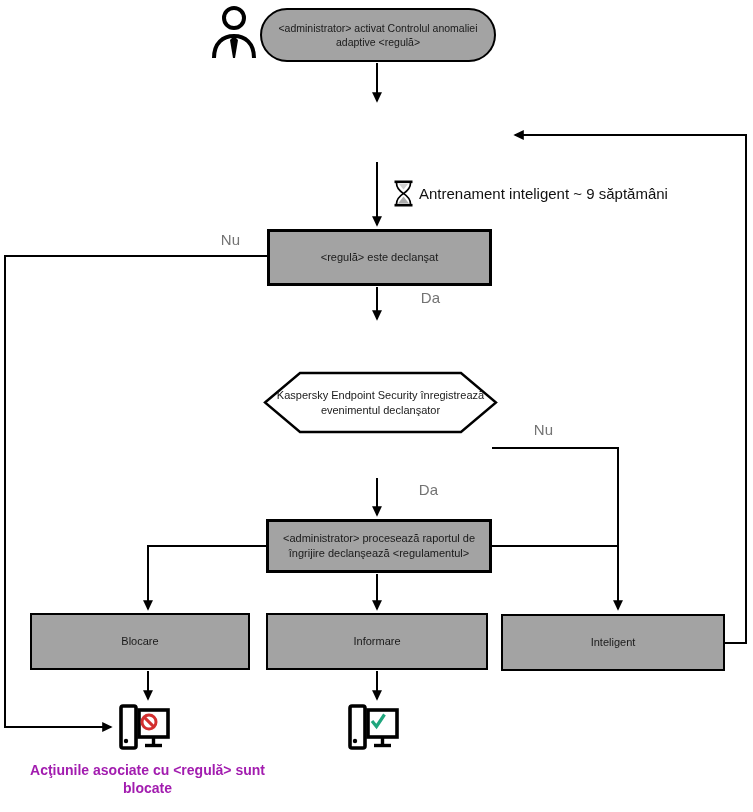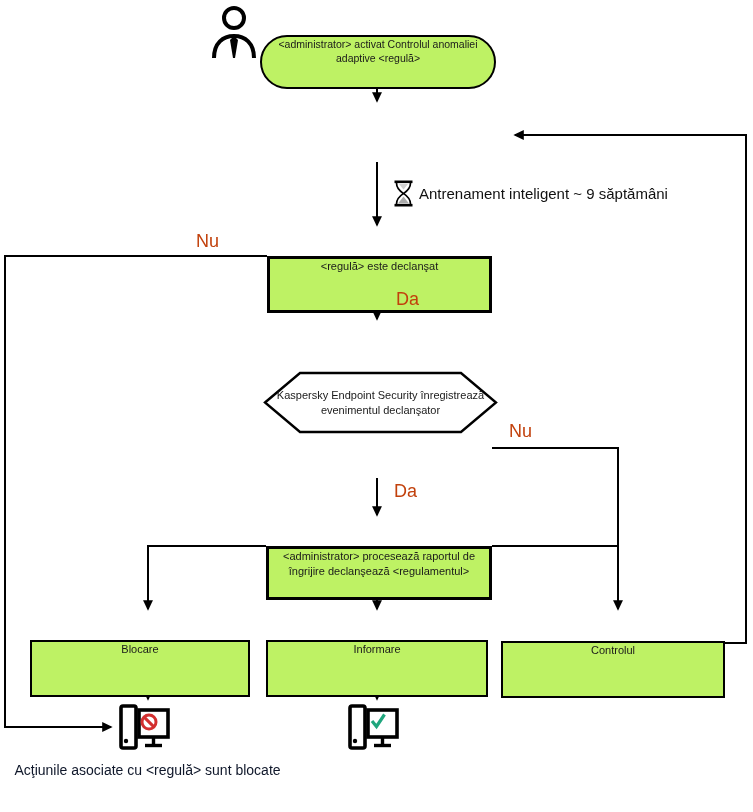--- a/index.html
+++ b/index.html
@@ -1,33 +1,33 @@
 <!DOCTYPE html>
 <html><head>
 <meta charset="utf-8">
 <style>
   html,body{margin:0;padding:0;background:#fff;}
   body{width:753px;height:812px;position:relative;overflow:hidden;
        font-family:"Liberation Sans", sans-serif;color:#111;}
   .canvas{position:absolute;inset:0;width:753px;height:812px;}
   .connectors{position:absolute;left:0;top:0;z-index:1;}
-  .node{position:absolute;box-sizing:border-box;background:#bef264;
-        display:flex;justify-content:center;text-align:center;
-        font-size:11px;line-height:1.35;z-index:2;color:#1a1a1a;margin-top:27px;}
+  .node{position:absolute;box-sizing:border-box;background:#a3a3a3;
+        display:flex;align-items:center;justify-content:center;text-align:center;
+        font-size:11px;line-height:1.35;z-index:2;color:#1a1a1a;}
   .rect{border:3px solid #000;}
   .rect-thin{border:2px solid #000;}
   .stadium{border:2px solid #000;border-radius:27px;font-size:10.5px;}
   .hexwrap{position:absolute;z-index:2;}
   .hexwrap svg{position:absolute;left:0;top:0;}
   .hextext{position:absolute;inset:0;display:flex;align-items:center;justify-content:center;
            text-align:center;font-size:11px;line-height:1.35;z-index:3;color:#1a1a1a;}
-  .edge-label{position:absolute;z-index:3;font-size:18px;color:#c2410c;text-align:left;}
+  .edge-label{position:absolute;z-index:3;font-size:15px;color:#737373;text-align:right;}
   .note{position:absolute;z-index:3;font-size:15px;color:#111;white-space:nowrap;}
   .caption{position:absolute;z-index:3;font-size:14px;line-height:1.3;text-align:center;}
-  .caption.blocked{color:#0f172a;}
+  .caption.blocked{color:#a21caf;font-weight:bold;}
   .caption.allowed{color:#16868c;}
   .icon{position:absolute;z-index:3;}
 </style>
 </head>
 <body>
 
 <div class="canvas">
 
   <svg class="connectors" width="753" height="812" viewBox="0 0 753 812">
     <defs>
@@ -93,21 +93,21 @@
     <span>Blocare</span>
   </div>
 
   <div class="node rect" style="left:266px;top:519px;width:226px;height:54px;">
     <span>&lt;administrator&gt; procesează raportul de îngrijire declanşează &lt;regulamentul&gt;</span>
   </div>
   <div class="node rect-thin" style="left:266px;top:613px;width:222px;height:57px;">
     <span>Informare</span>
   </div>
   <div class="node rect-thin" style="left:501px;top:614px;width:224px;height:57px;">
-    <span>Controlul</span>
+    <span>Inteligent</span>
   </div>
 
   <svg class="icon" style="left:118px;top:703px" width="52" height="48" viewBox="0 0 52 48">
     <rect x="3" y="3" width="15" height="42" rx="2" fill="#fff" stroke="#000" stroke-width="3.6"></rect>
     <circle cx="8" cy="38" r="2.2" fill="#000"></circle>
     <rect x="21" y="7" width="29" height="27" fill="#fff" stroke="#000" stroke-width="3.6"></rect>
     <line x1="35.5" y1="34" x2="35.5" y2="41" stroke="#000" stroke-width="3.4"></line>
     <line x1="27" y1="42.5" x2="44" y2="42.5" stroke="#000" stroke-width="3.4"></line>
     <circle cx="31" cy="19" r="7" fill="none" stroke="#d32f2f" stroke-width="3"></circle>
     <line x1="26.1" y1="14.1" x2="35.9" y2="23.9" stroke="#d32f2f" stroke-width="3"></line>

